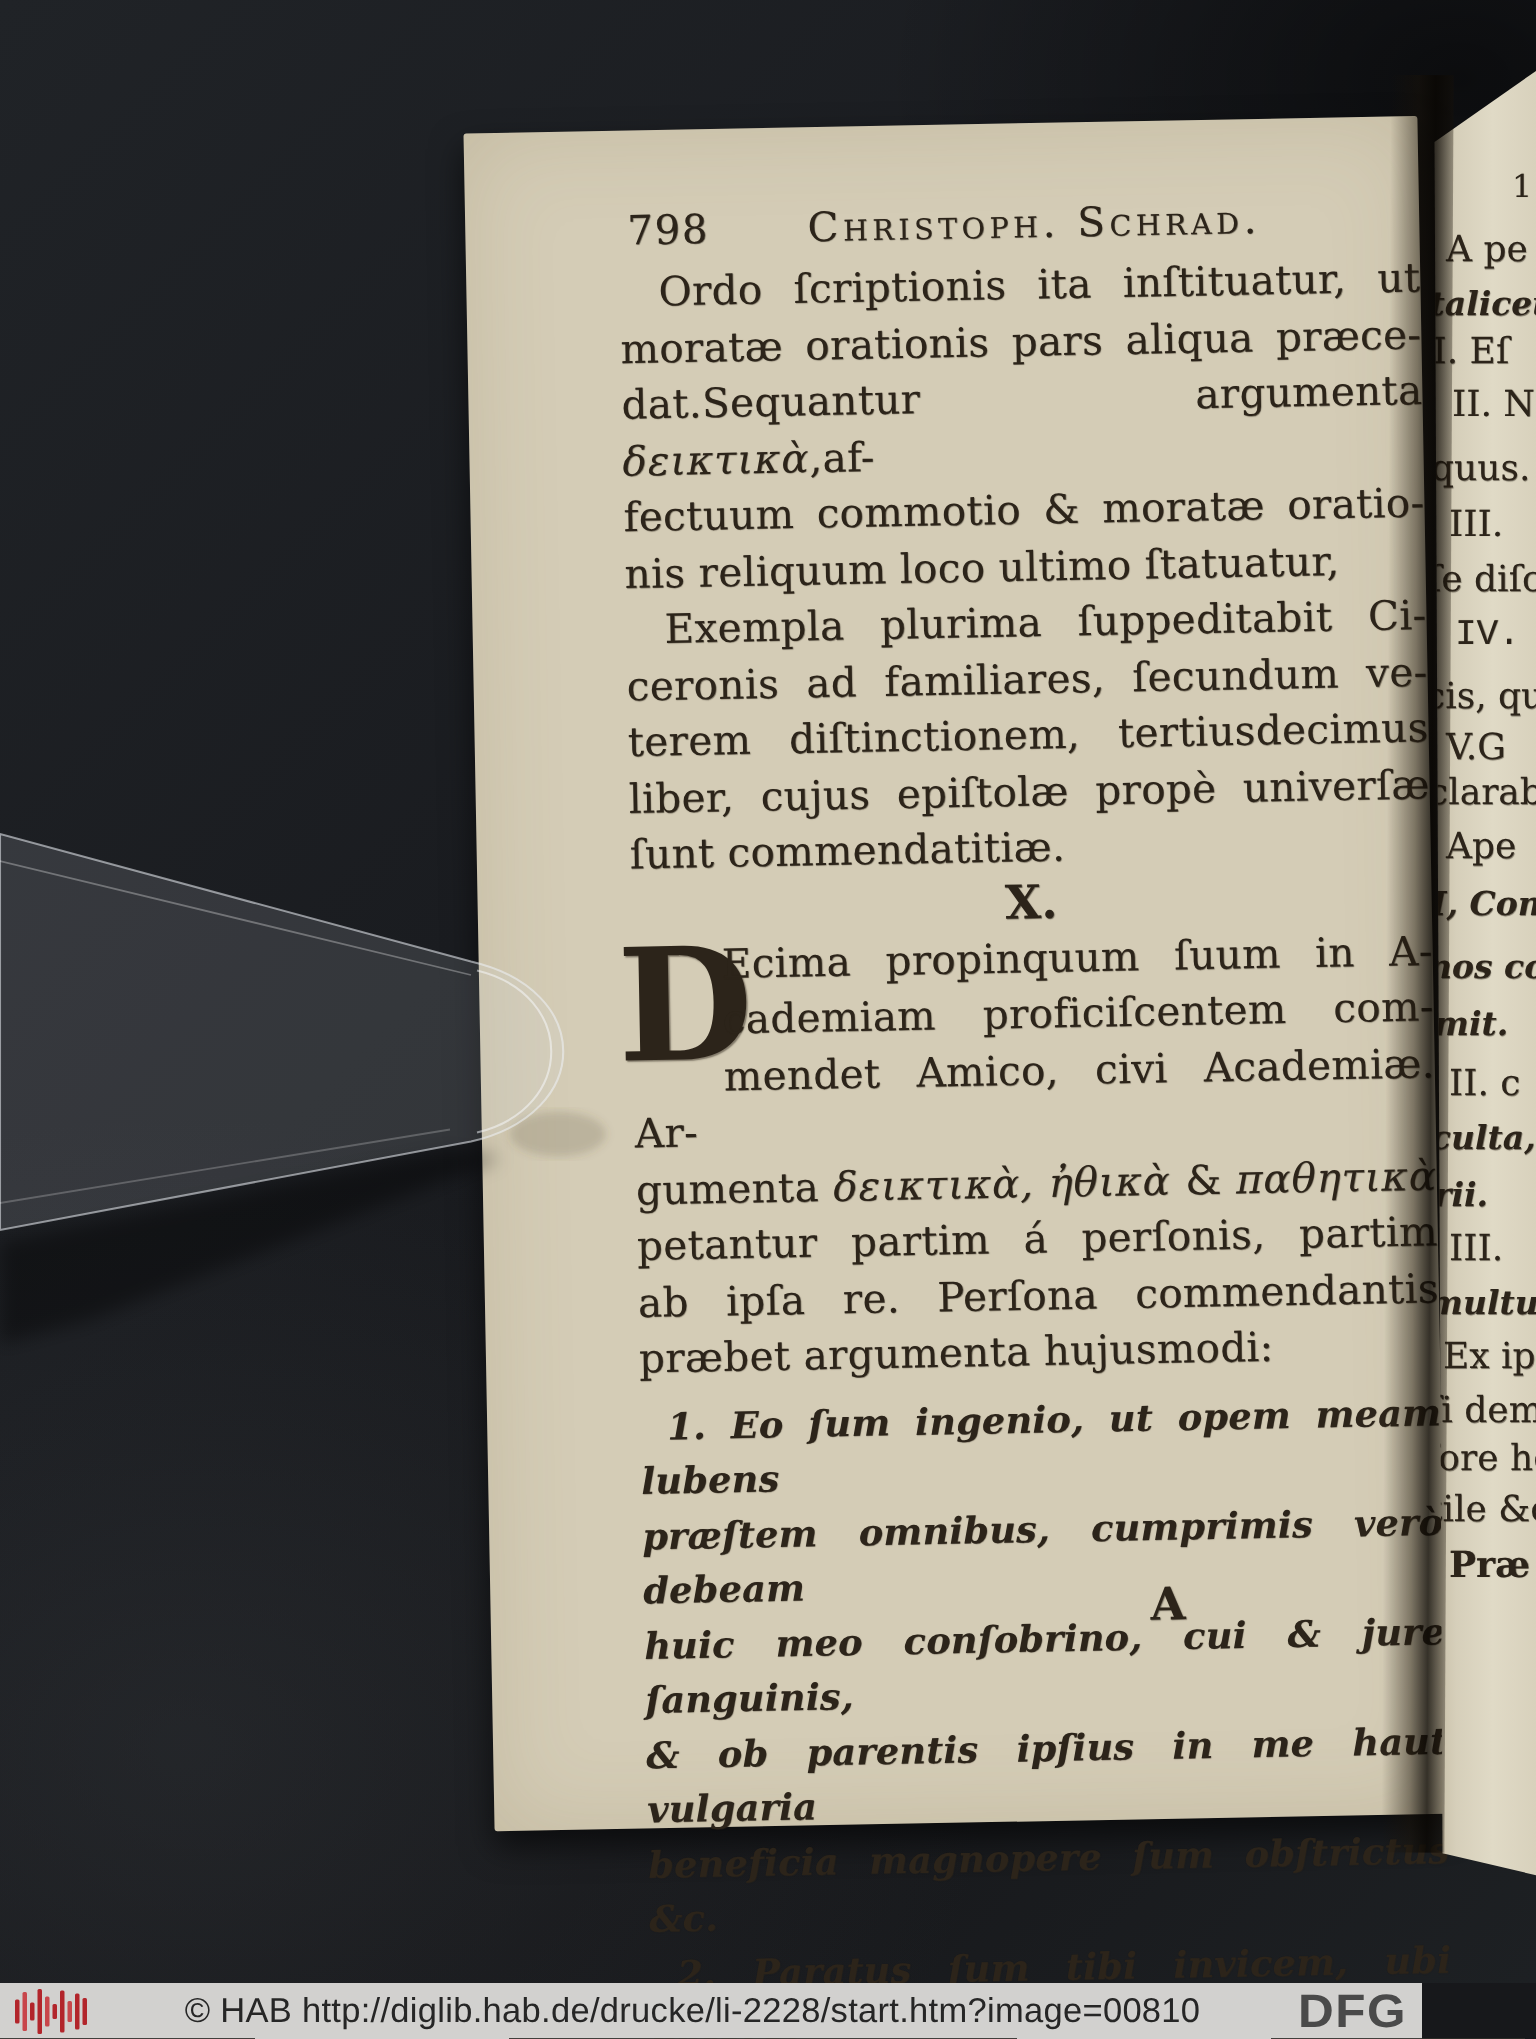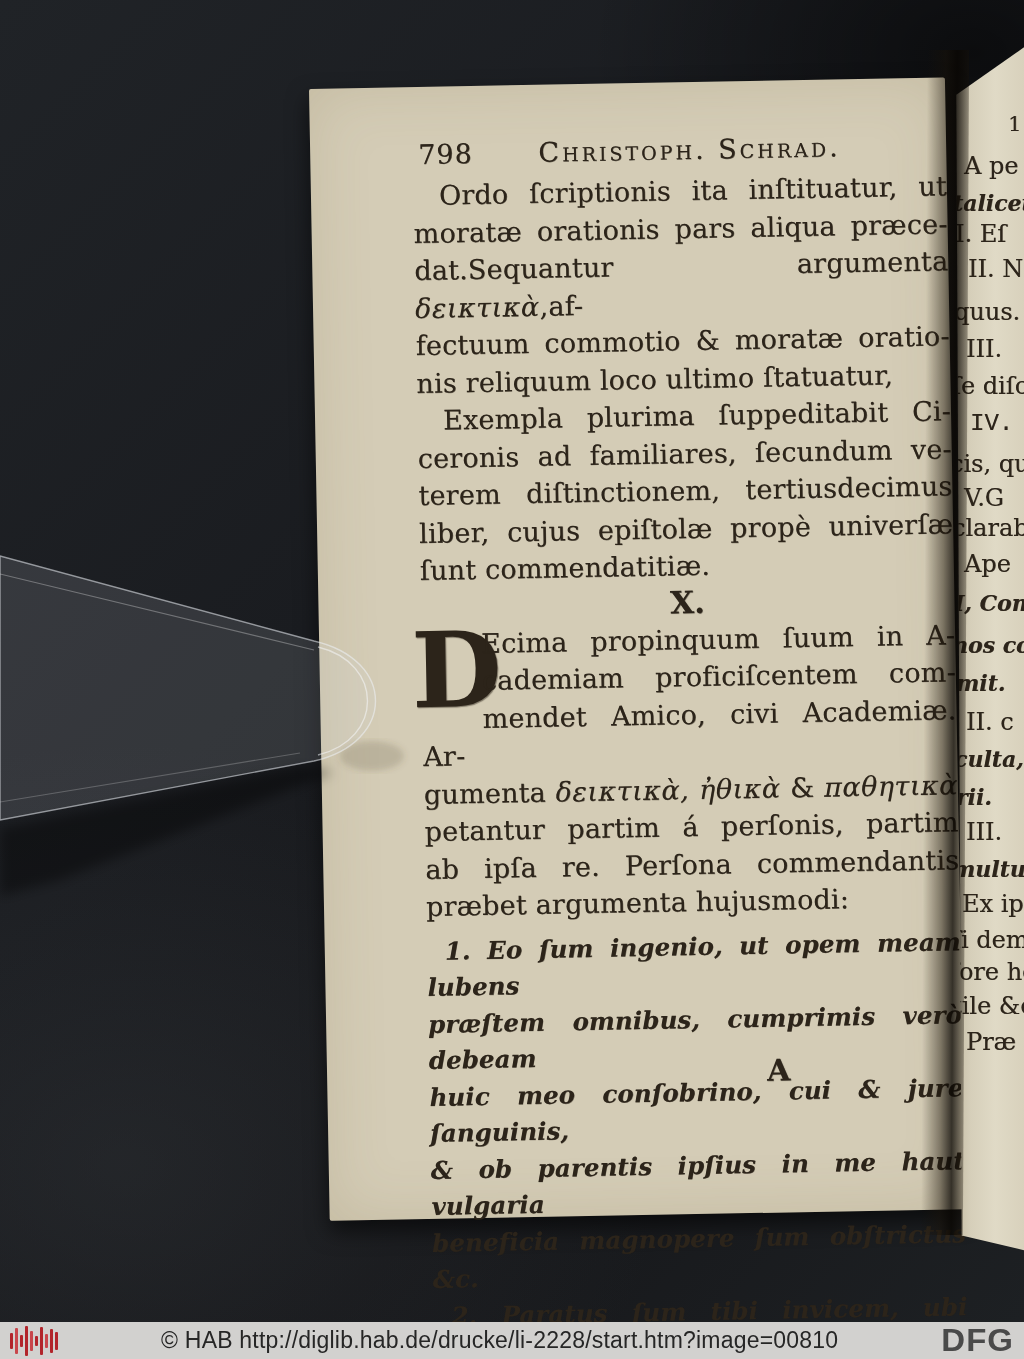--- a/index.html
+++ b/index.html
@@ -43,29 +43,29 @@
         text-shadow:0.5px 0.5px 0.8px rgba(44,36,26,0.6);}
   
   .page-right{position:absolute;left:948px;top:40px;width:76px;height:1215px;
     clip-path:polygon(11% 4.5%, 100% 0.6%, 100% 99.6%, 18% 98.4%);
     background:
       linear-gradient(to right,#a69d85 0%,#c6bda6 10%,#d6cfba 30%,#e0dac6 62%,#d8d1bc 100%);
     color:#2c241a;}
   .frag{position:absolute;font-size:24px;white-space:nowrap;
         text-shadow:0.4px 0.4px 0.5px rgba(44,36,26,0.55);}
   .frag.it{font-style:italic;font-weight:bold;font-size:22px;}
-  .frag.bold{font-weight:normal;}
+  .frag.bold{font-weight:bold;}
   .frag.small{font-size:21px;}
   
   .gutter{position:absolute;left:924px;top:50px;width:42px;height:1185px;
     background:linear-gradient(to right, rgba(0,0,0,0) 0%, rgba(25,18,8,0.45) 45%,
                rgba(10,7,3,0.78) 72%, rgba(25,18,8,0.35) 100%);
     transform:rotate(0.3deg);}
   
-  .footer{position:absolute;left:0;top:1322px;width:1024px;height:37px;background:#d2d1cf;
+  .footer{position:absolute;left:0;top:1322px;width:948px;height:37px;background:#d2d1cf;
     display:flex;align-items:center;font-family:"Liberation Sans",sans-serif;}
   .hab-logo{display:flex;align-items:center;gap:2px;height:34px;margin-left:10px;}
   .hab-bar{width:3px;border-radius:1px;}
   .copyright{flex:1;text-align:center;font-size:23px;color:#262626;letter-spacing:0.2px;}
   .dfg{margin-right:10px;font-size:33px;font-weight:bold;color:#4a4a4a;
        letter-spacing:1px;transform:scaleY(0.95);}
   .stick-svg{position:absolute;left:0;top:0;pointer-events:none;}
 </style>
 </head>
 <body>

